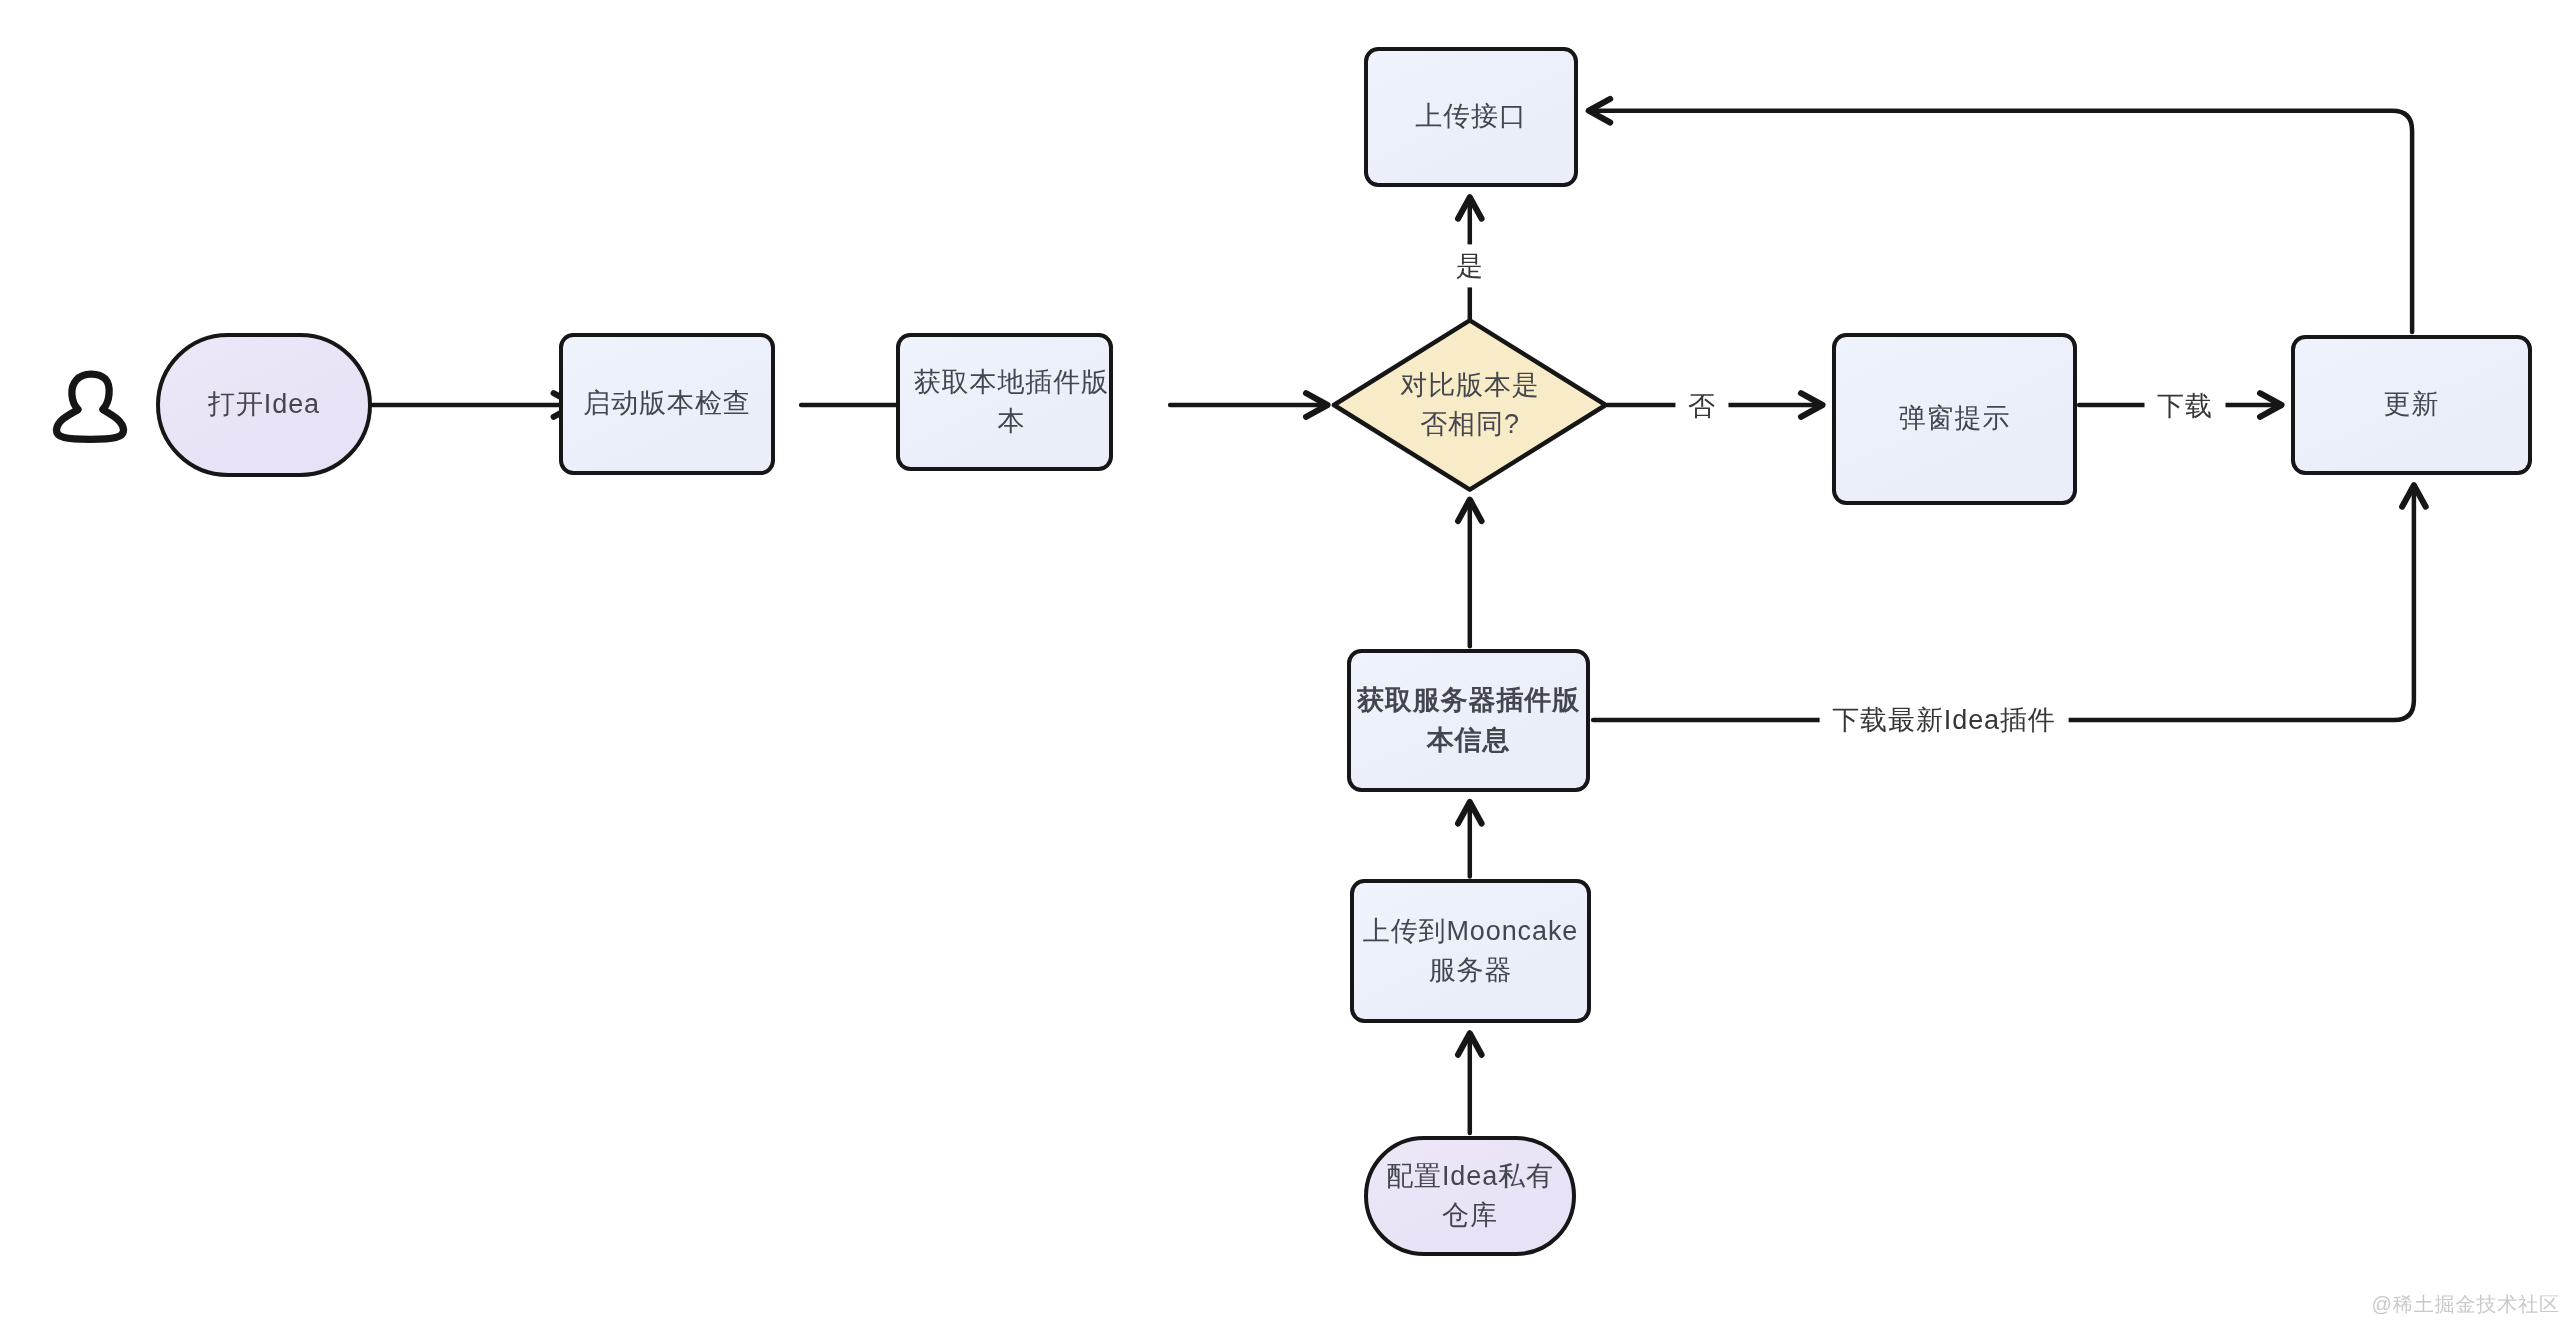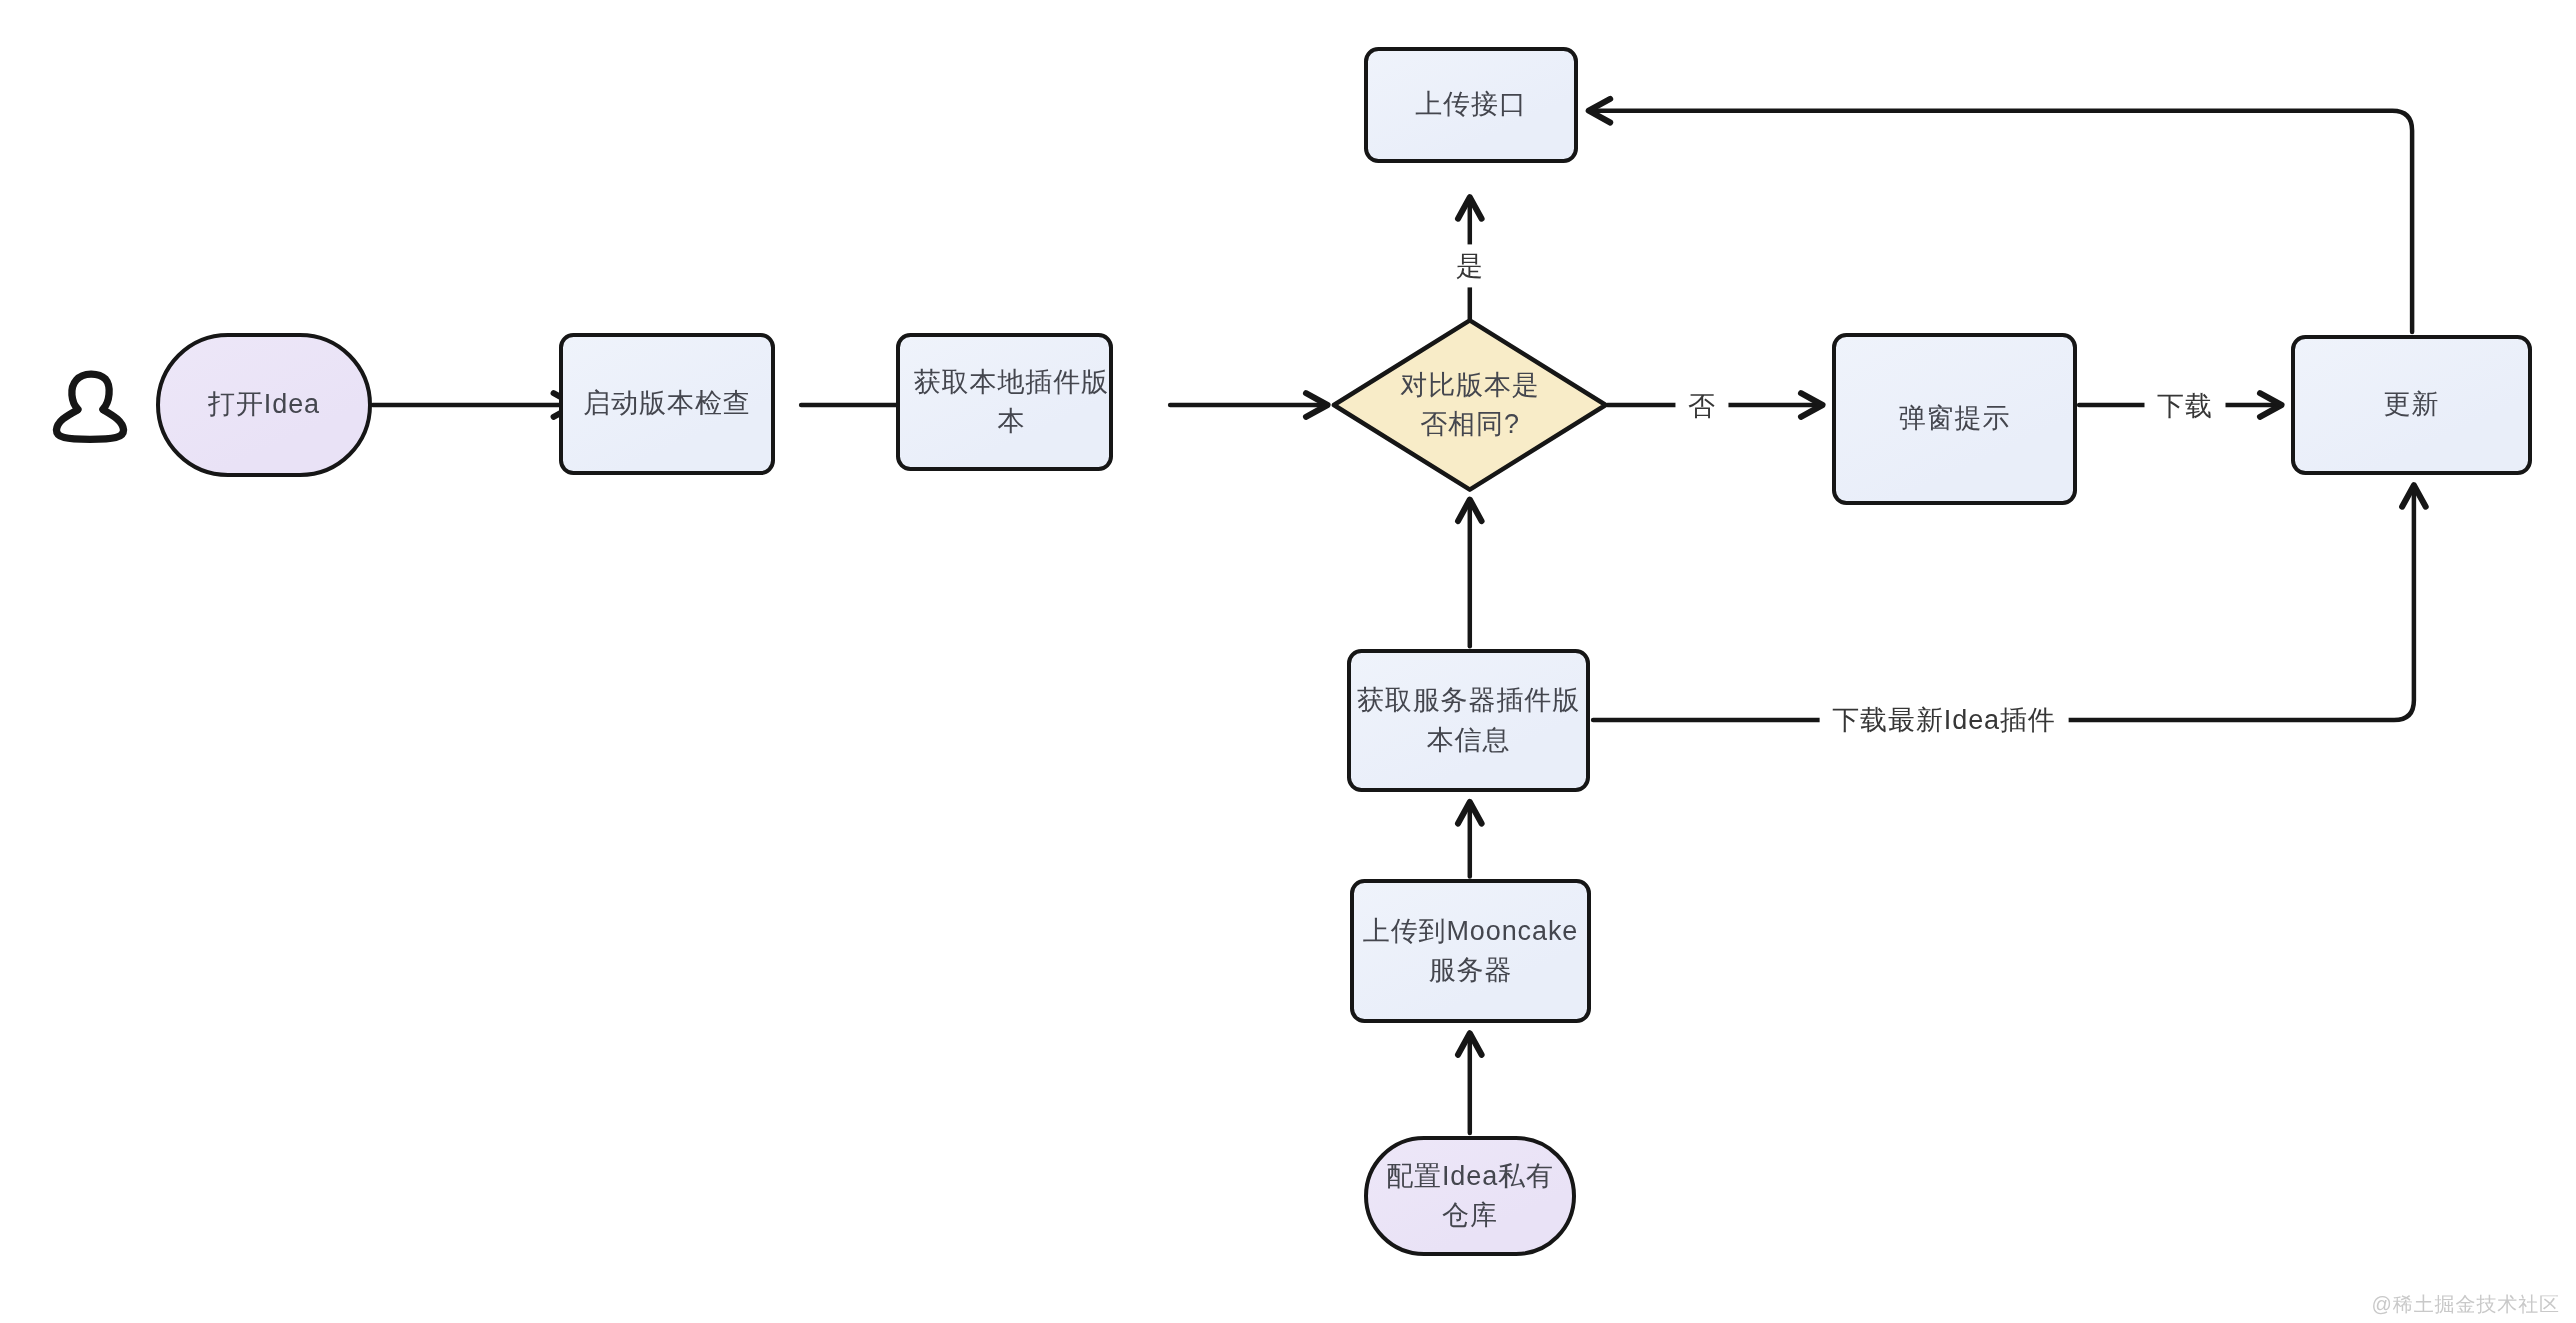--- a/index.html
+++ b/index.html
@@ -163,25 +163,25 @@
 否相同?</div>
 
   <div class="node process" style="left:1832px; top:333px; width:245px; height:172px;">
     <span>弹窗提示</span>
   </div>
 
   <div class="node process" style="left:2291px; top:335px; width:241px; height:140px;">
     <span>更新</span>
   </div>
 
-  <div class="node process" style="left:1364px; top:47px; width:214px; height:116px;">
+  <div class="node process" style="left:1364px; top:47px; width:214px; height:140px;">
     <span>上传接口</span>
   </div>
 
-  <div class="node process" style="left:1347px; top:649px; width:243px; height:143px;">
+  <div class="node process" style="left:1347px; top:649px; width:243px; height:143px;font-weight:bold;">
     <span>获取服务器插件版
 本信息</span>
   </div>
 
   <div class="node process" style="left:1350px; top:879px; width:241px; height:144px;">
     <span>上传到Mooncake
 服务器</span>
   </div>
 
   <div class="node terminal" style="left:1364px; top:1136px; width:212px; height:120px;">

